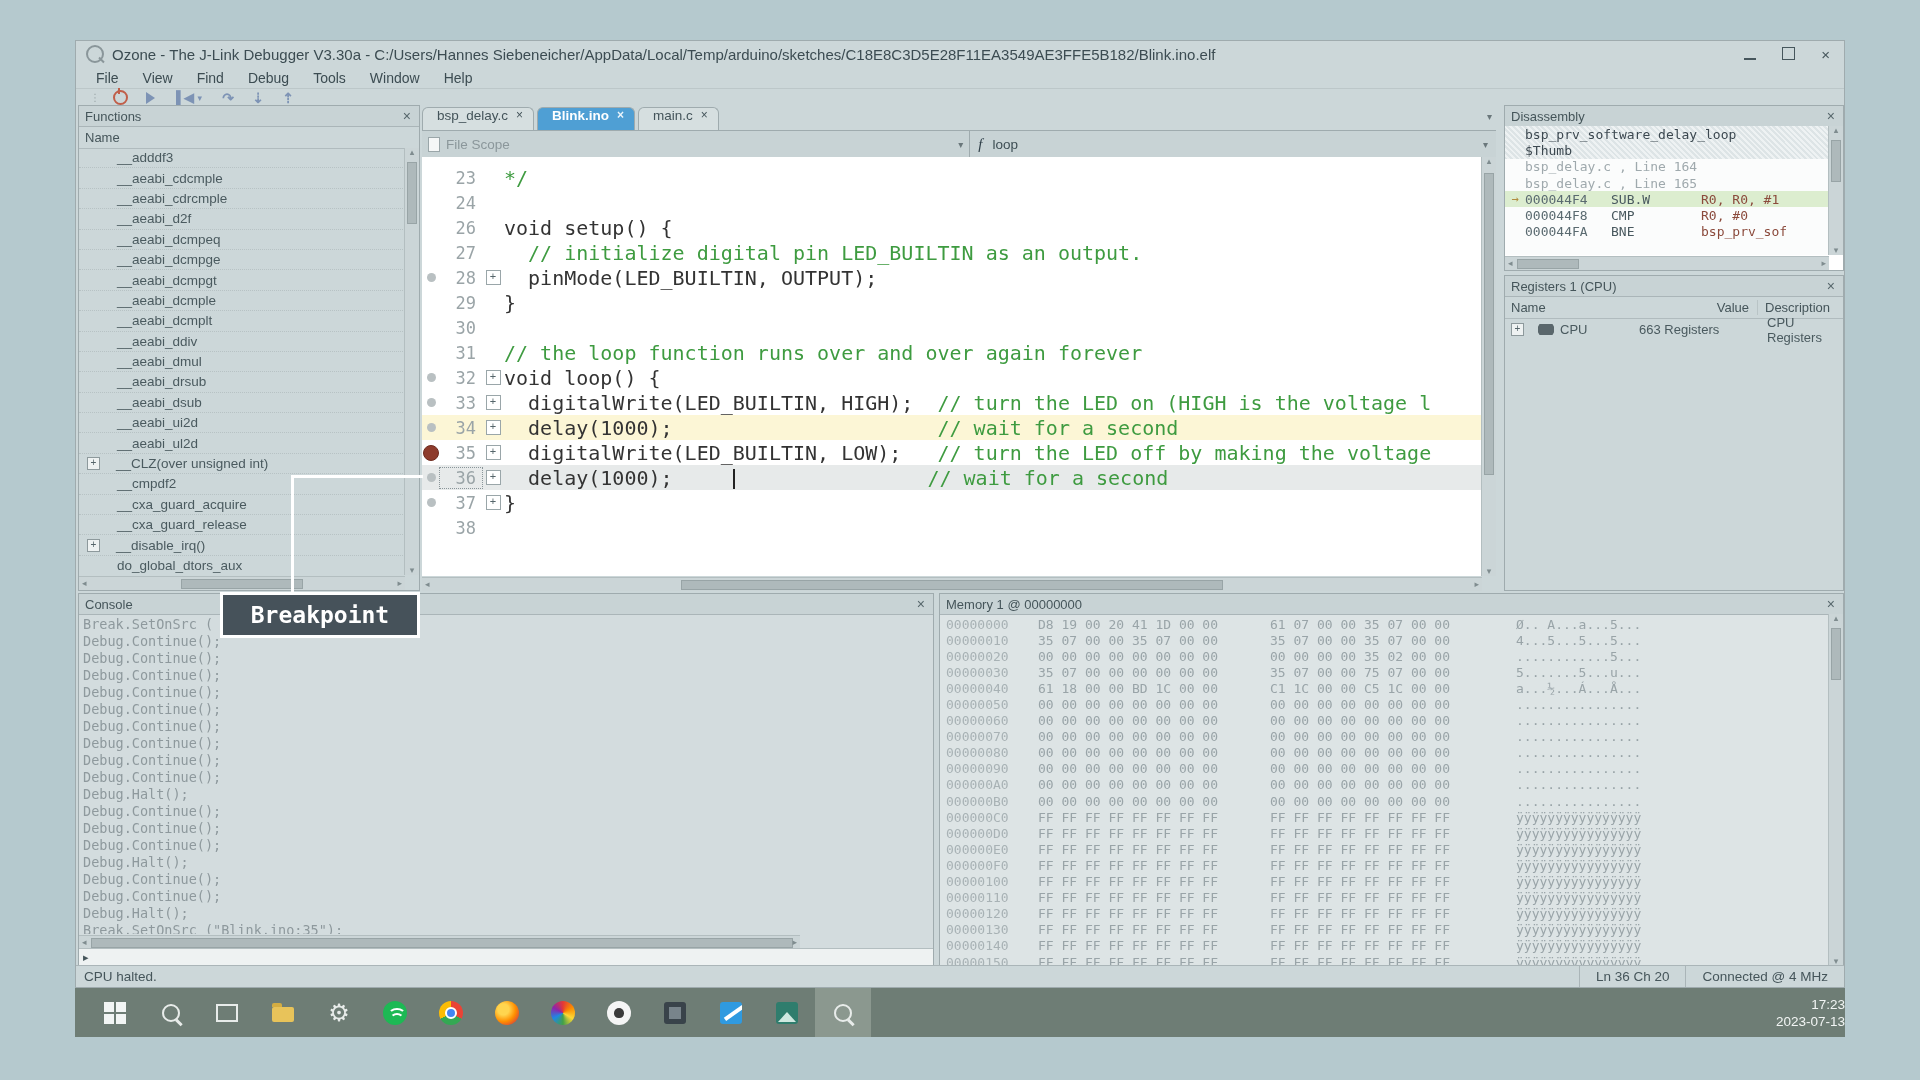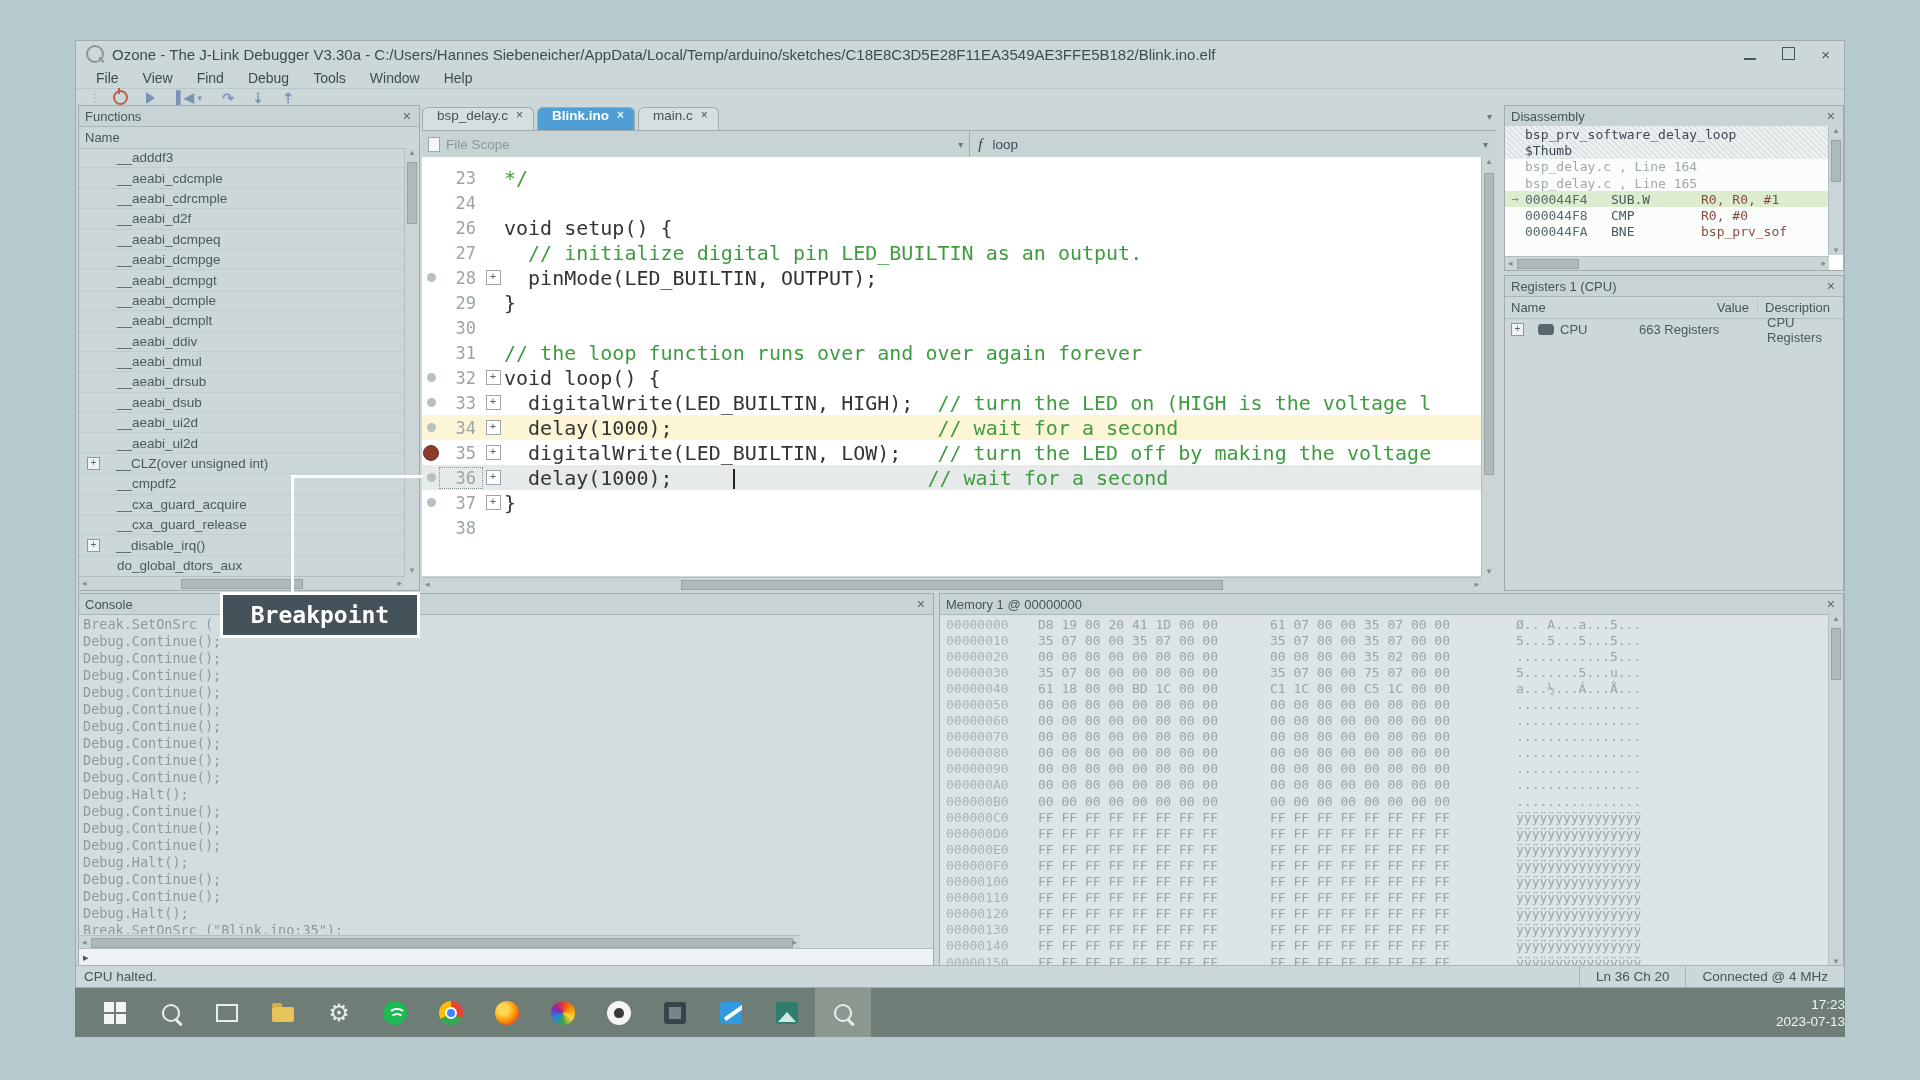--- a/index.html
+++ b/index.html
@@ -419,21 +419,21 @@
       </div>
     </div>
 
     <div id="memory" class="panel">
       <div class="phead">
         <span class="ptitle">Memory 1 @ 00000000</span>
         <span class="xbtn">×</span>
       </div>
       <div class="mem-list" id="memlist">
           <div class="mem-row"><span class="maddr">00000000</span><span class="mhex">D8 19 00 20 41 1D 00 00</span><span class="mhex">61 07 00 00 35 07 00 00</span><span class="mascii">Ø.. A...a...5...</span></div>
-          <div class="mem-row"><span class="maddr">00000010</span><span class="mhex">35 07 00 00 35 07 00 00</span><span class="mhex">35 07 00 00 35 07 00 00</span><span class="mascii">5...5...5...5...</span></div>
+          <div class="mem-row"><span class="maddr">00000010</span><span class="mhex">35 07 00 00 35 07 00 00</span><span class="mhex">35 07 00 00 35 07 00 00</span><span class="mascii">4...5...5...5...</span></div>
           <div class="mem-row"><span class="maddr">00000020</span><span class="mhex">00 00 00 00 00 00 00 00</span><span class="mhex">00 00 00 00 35 02 00 00</span><span class="mascii">............5...</span></div>
           <div class="mem-row"><span class="maddr">00000030</span><span class="mhex">35 07 00 00 00 00 00 00</span><span class="mhex">35 07 00 00 75 07 00 00</span><span class="mascii">5.......5...u...</span></div>
           <div class="mem-row"><span class="maddr">00000040</span><span class="mhex">61 18 00 00 BD 1C 00 00</span><span class="mhex">C1 1C 00 00 C5 1C 00 00</span><span class="mascii">a...½...Á...Å...</span></div>
           <div class="mem-row"><span class="maddr">00000050</span><span class="mhex">00 00 00 00 00 00 00 00</span><span class="mhex">00 00 00 00 00 00 00 00</span><span class="mascii">................</span></div>
           <div class="mem-row"><span class="maddr">00000060</span><span class="mhex">00 00 00 00 00 00 00 00</span><span class="mhex">00 00 00 00 00 00 00 00</span><span class="mascii">................</span></div>
           <div class="mem-row"><span class="maddr">00000070</span><span class="mhex">00 00 00 00 00 00 00 00</span><span class="mhex">00 00 00 00 00 00 00 00</span><span class="mascii">................</span></div>
           <div class="mem-row"><span class="maddr">00000080</span><span class="mhex">00 00 00 00 00 00 00 00</span><span class="mhex">00 00 00 00 00 00 00 00</span><span class="mascii">................</span></div>
           <div class="mem-row"><span class="maddr">00000090</span><span class="mhex">00 00 00 00 00 00 00 00</span><span class="mhex">00 00 00 00 00 00 00 00</span><span class="mascii">................</span></div>
           <div class="mem-row"><span class="maddr">000000A0</span><span class="mhex">00 00 00 00 00 00 00 00</span><span class="mhex">00 00 00 00 00 00 00 00</span><span class="mascii">................</span></div>
           <div class="mem-row"><span class="maddr">000000B0</span><span class="mhex">00 00 00 00 00 00 00 00</span><span class="mhex">00 00 00 00 00 00 00 00</span><span class="mascii">................</span></div>

